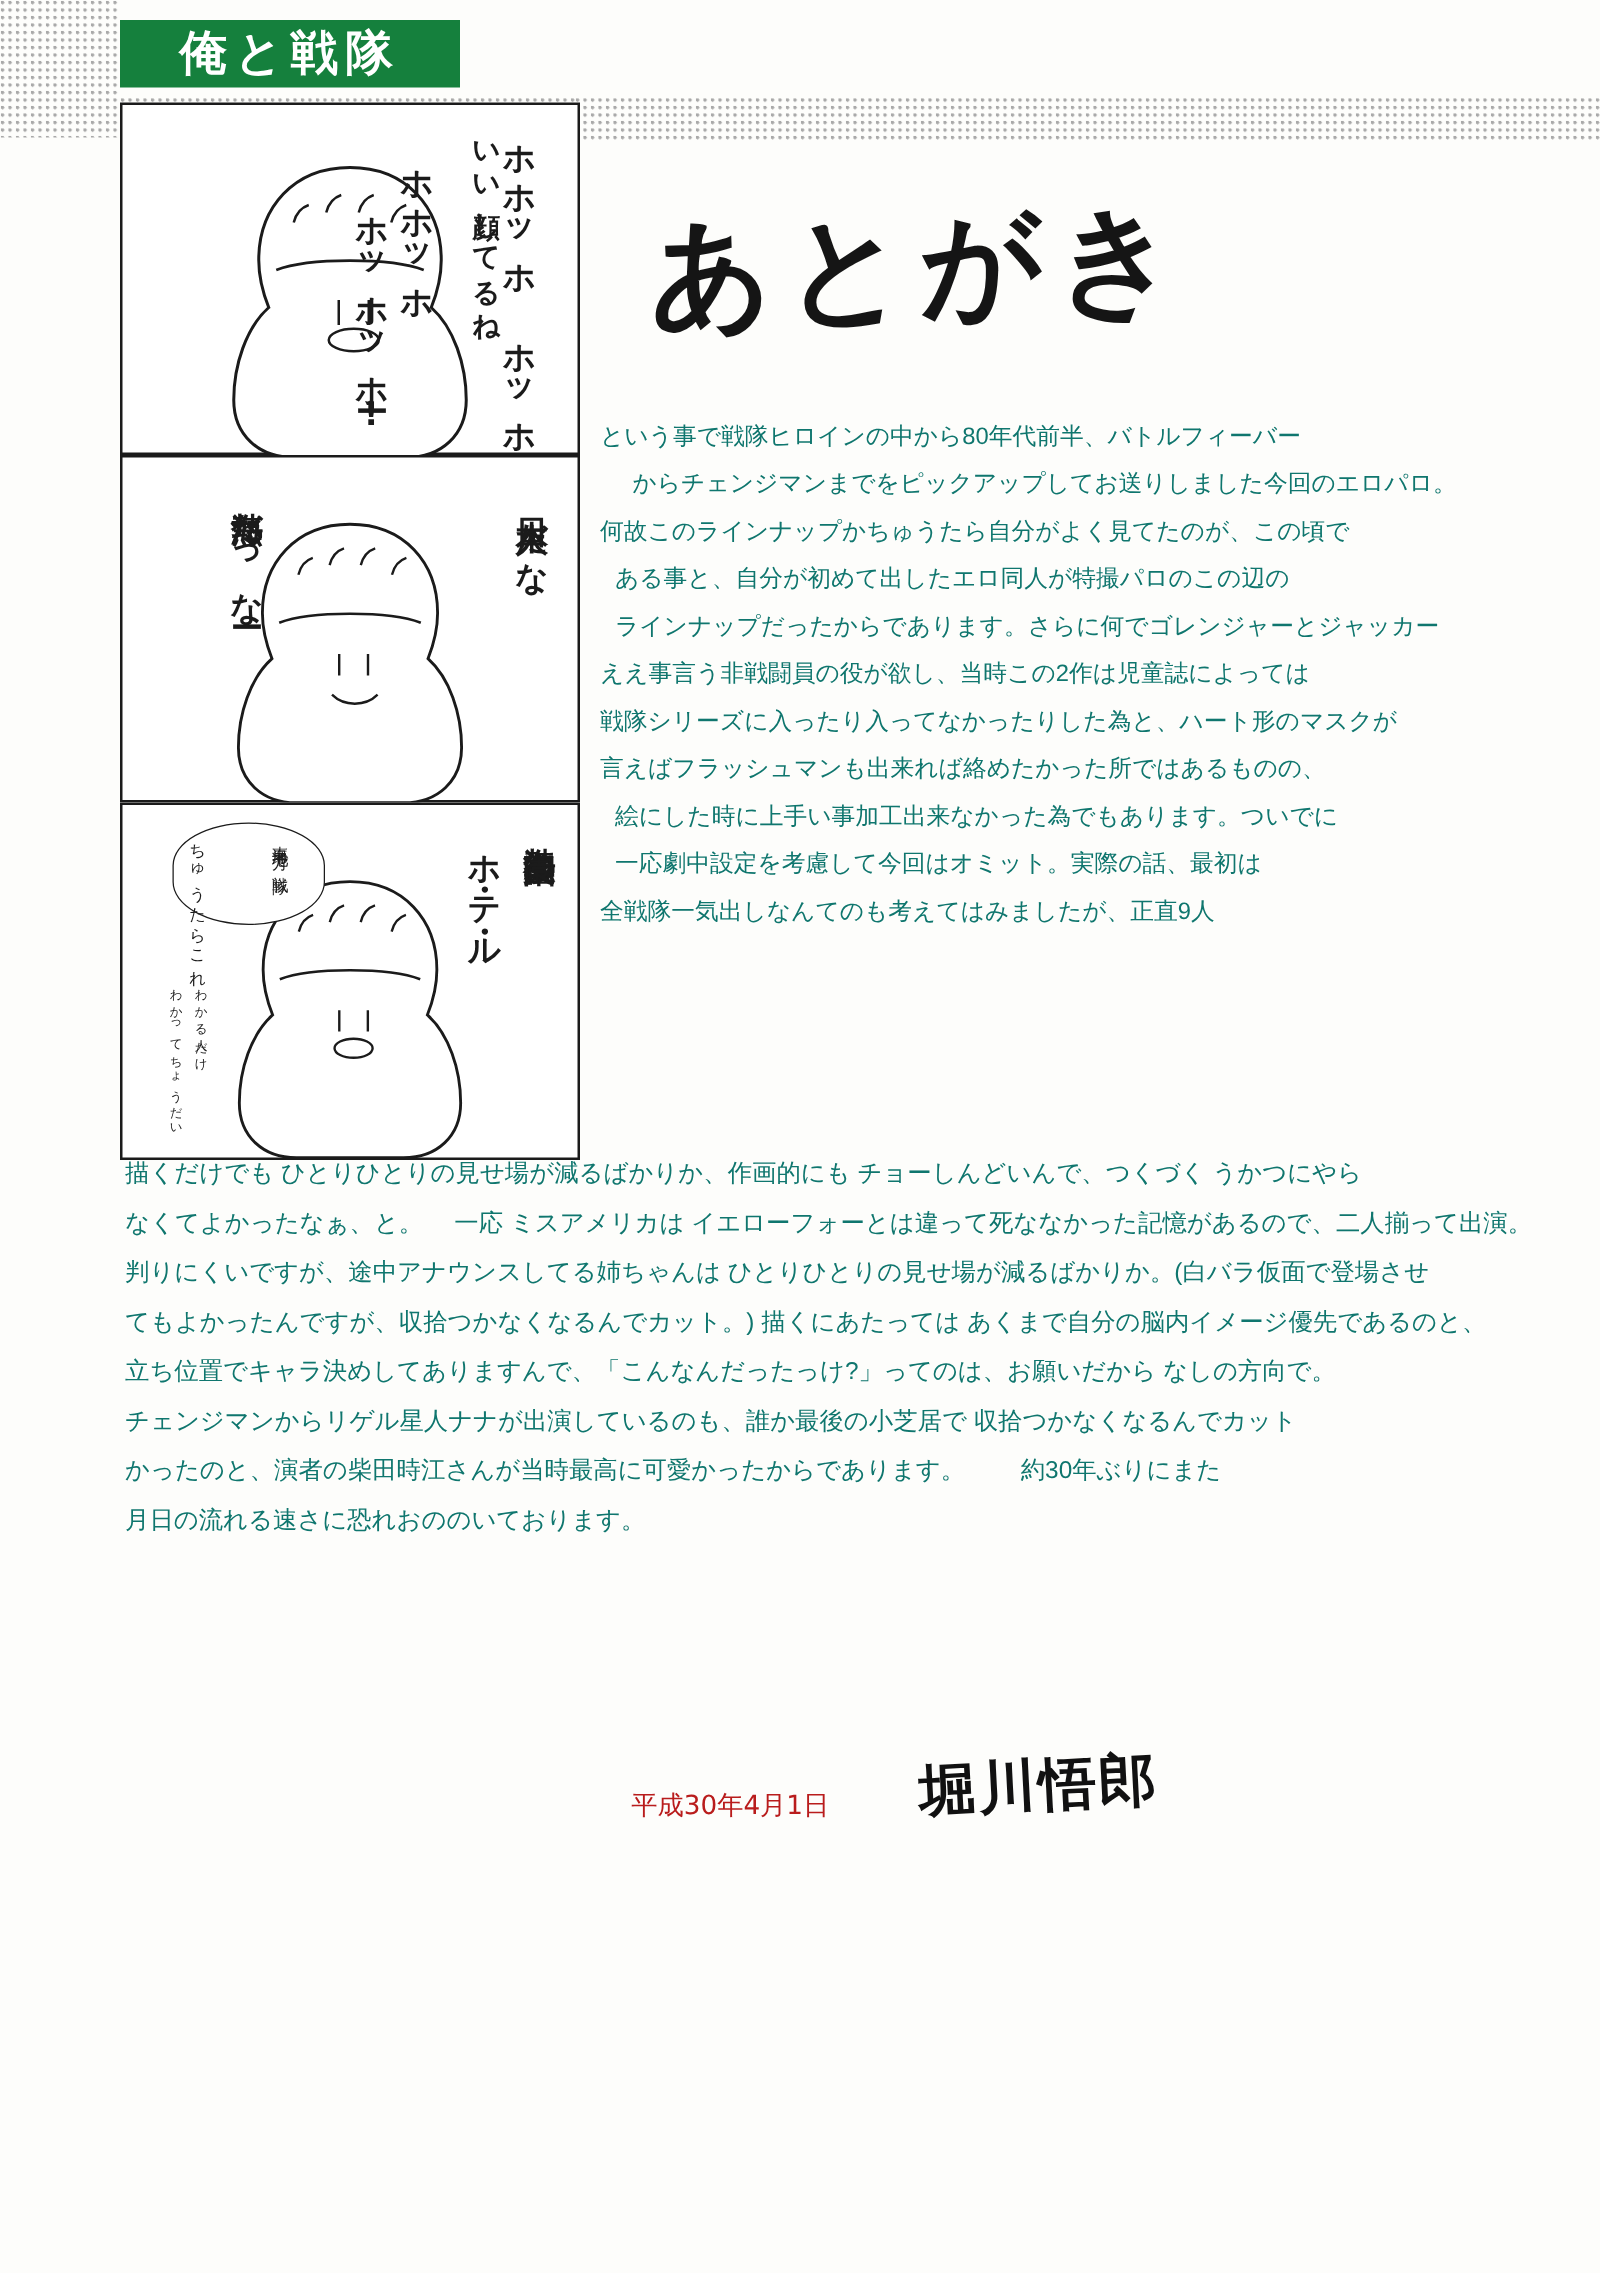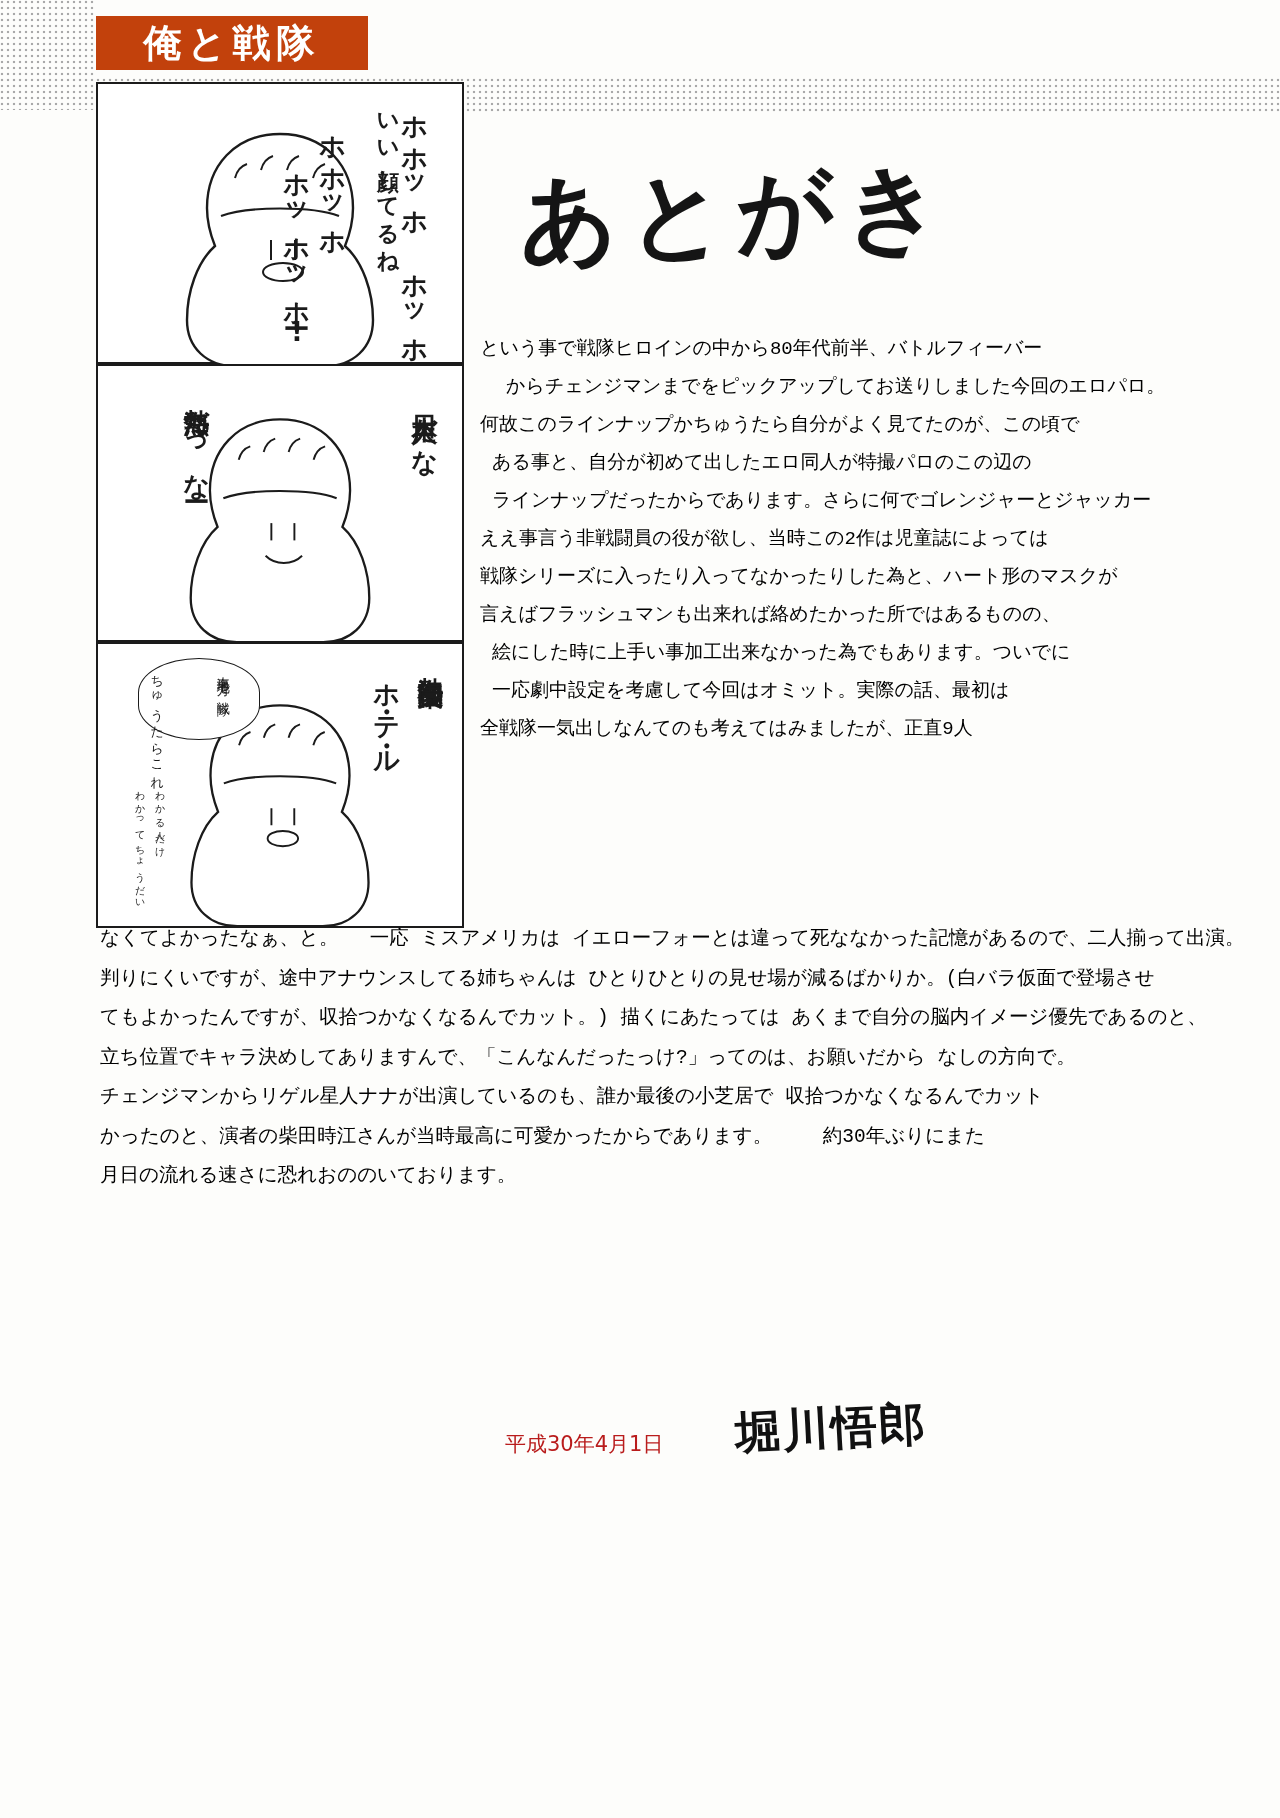--- a/index.html
+++ b/index.html
@@ -48,21 +48,21 @@
   #panel-1 { top: 74px;  width: 368px; height: 282px; }
   #panel-2 { top: 356px; width: 368px; height: 278px; }
   #panel-3 { top: 634px; width: 368px; height: 286px; }
 
   #title-box {
     position: absolute;
     left: 0;
     top: 8px;
     width: 272px;
     height: 54px;
-    background: #c2410c;
+    background: #15803d;
     color: #ffffff;
     box-sizing: border-box;
   }
   #title-box .t {
     position: absolute;
     left: 50%;
     top: 50%;
     transform: translate(-50%, -50%);
     font-family: "DejaVu Sans", sans-serif;
     font-size: 38px;
@@ -123,23 +123,23 @@
     top: 340px;
     width: 780px;
   }
   #body-full {
     position: absolute;
     left: 100px;
     top: 930px;
     width: 1080px;
   }
   .para-line {
-    font-family: Liberation Mono, monospace;
+    font-family: Liberation Sans, sans-serif;
     font-size: 19px;
-    color: #000000;
+    color: #0f766e;
     line-height: 1.0;
     margin: 0 0 18px 0;
     white-space: nowrap;
   }
   #body-col-right .para-line { font-size: 19px; margin-bottom: 19px; }
   #body-full .para-line { font-size: 19.5px; margin-bottom: 20px; }
   .indent-1 { padding-left: 26px; }
   .indent-2 { padding-left: 12px; }
 
   #date-line {
@@ -255,20 +255,21 @@
     <p class="para-line indent-2">ラインナップだったからであります。さらに何でゴレンジャーとジャッカー</p>
     <p class="para-line">ええ事言う非戦闘員の役が欲し、当時この2作は児童誌によっては</p>
     <p class="para-line">戦隊シリーズに入ったり入ってなかったりした為と、ハート形のマスクが</p>
     <p class="para-line">言えばフラッシュマンも出来れば絡めたかった所ではあるものの、</p>
     <p class="para-line indent-2">絵にした時に上手い事加工出来なかった為でもあります。ついでに</p>
     <p class="para-line indent-2">一応劇中設定を考慮して今回はオミット。実際の話、最初は</p>
     <p class="para-line">全戦隊一気出しなんてのも考えてはみましたが、正直9人</p>
   </div>
 
   <div id="body-full">
+    <p class="para-line">描くだけでも ひとりひとりの見せ場が減るばかりか、作画的にも チョーしんどいんで、つくづく うかつにやら</p>
     <p class="para-line">なくてよかったなぁ、と。 　一応 ミスアメリカは イエローフォーとは違って死ななかった記憶があるので、二人揃って出演。</p>
     <p class="para-line">判りにくいですが、途中アナウンスしてる姉ちゃんは ひとりひとりの見せ場が減るばかりか。(白バラ仮面で登場させ</p>
     <p class="para-line">てもよかったんですが、収拾つかなくなるんでカット。) 描くにあたっては あくまで自分の脳内イメージ優先であるのと、</p>
     <p class="para-line">立ち位置でキャラ決めしてありますんで、「こんなんだったっけ?」ってのは、お願いだから なしの方向で。</p>
     <p class="para-line">チェンジマンからリゲル星人ナナが出演しているのも、誰か最後の小芝居で 収拾つかなくなるんでカット</p>
     <p class="para-line">かったのと、演者の柴田時江さんが当時最高に可愛かったからであります。 　　約30年ぶりにまた</p>
     <p class="para-line">月日の流れる速さに恐れおののいております。</p>
   </div>
 
   <div id="date-line">平成30年4月1日</div>

